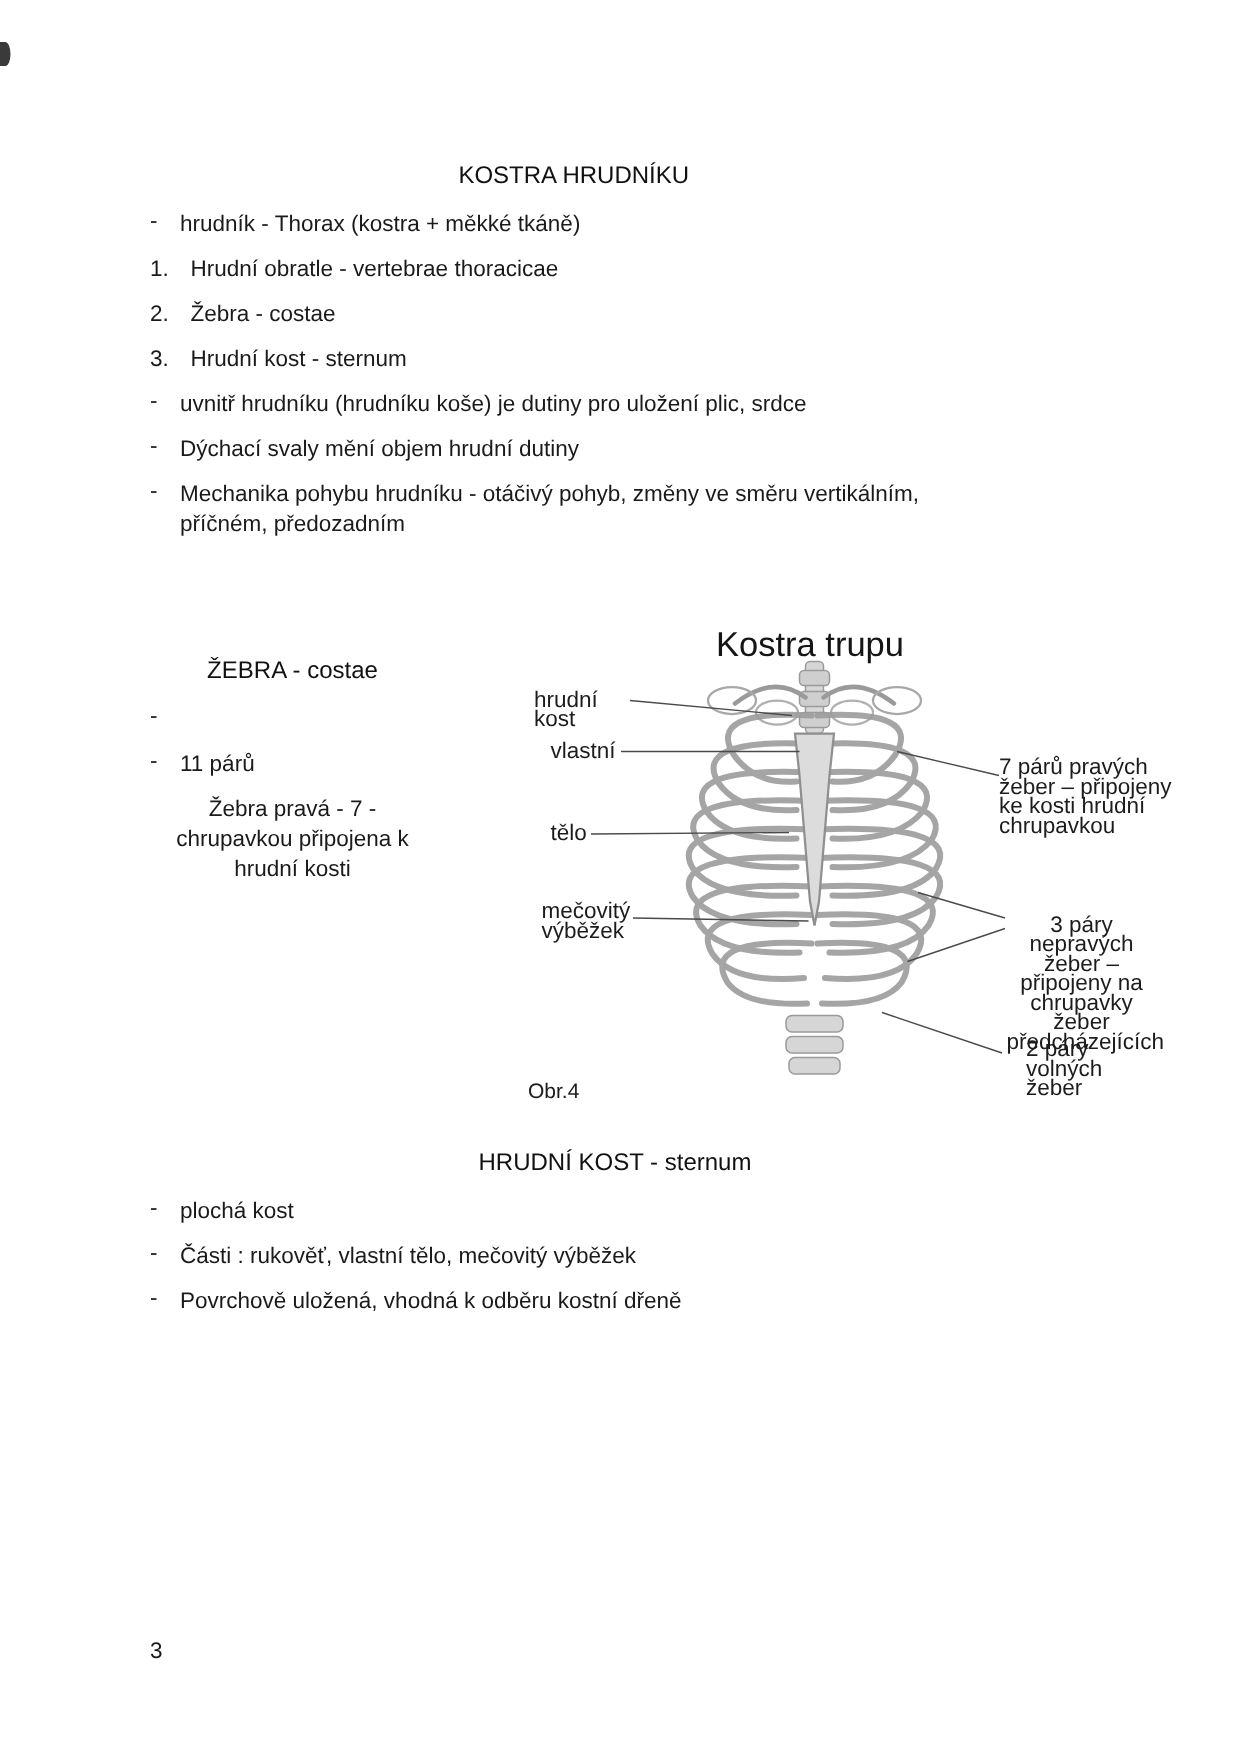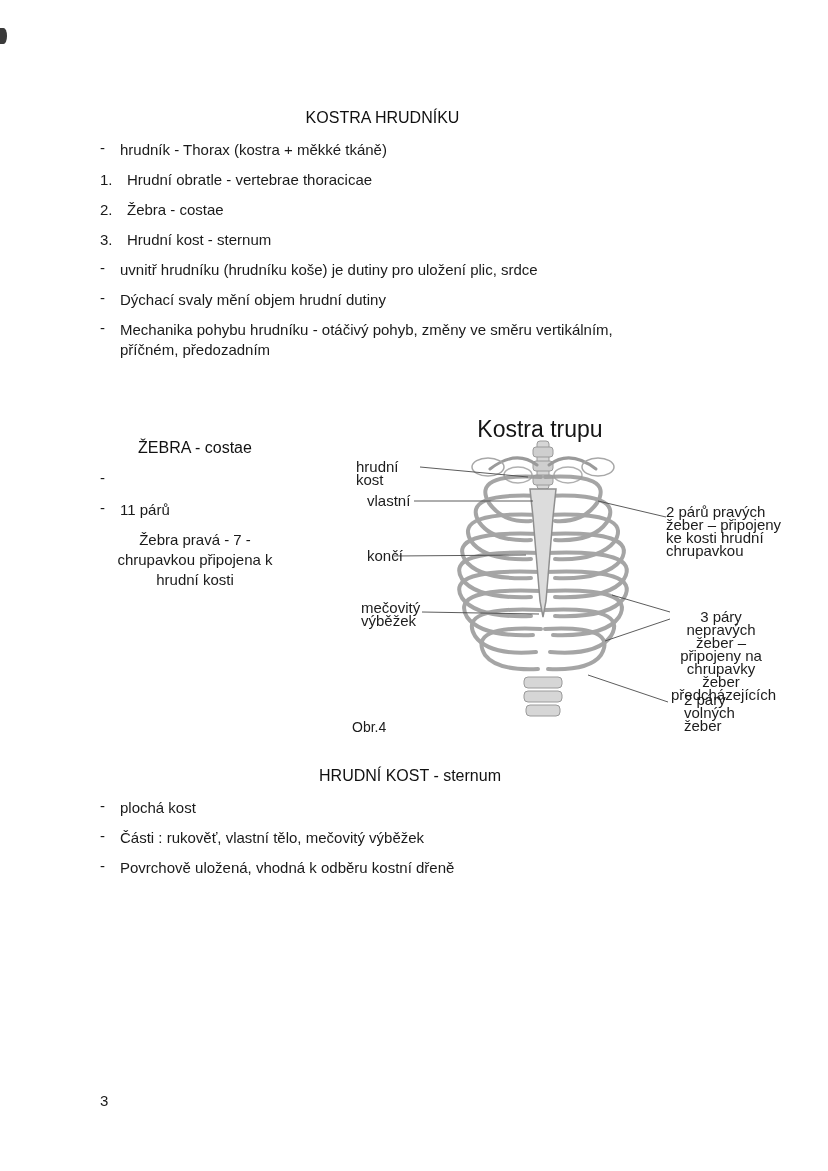--- a/index.html
+++ b/index.html
@@ -133,24 +133,24 @@
         <line x1="82" y1="207" x2="199" y2="209"></line>
         <line x1="326" y1="112" x2="258" y2="96"></line>
         <line x1="330" y1="207" x2="272" y2="190"></line>
         <line x1="330" y1="214" x2="265" y2="236"></line>
         <line x1="328" y1="297" x2="248" y2="270"></line>
       </g>
     </svg>
 
     <div class="fig-label" style="left:16px;top:55px;width:72px;">hrudní kost</div>
     <div class="fig-label" style="left:27px;top:89px;width:60px;">vlastní</div>
-    <div class="fig-label" style="left:27px;top:144px;width:50px;">končí</div>
+    <div class="fig-label" style="left:27px;top:144px;width:50px;">tělo</div>
     <div class="fig-label" style="left:21px;top:196px;width:62px;">mečovitý výběžek</div>
 
-    <div class="fig-label" style="left:326px;top:100px;width:122px;">2 párů pravých žeber – připojeny ke kosti hrudní chrupavkou</div>
+    <div class="fig-label" style="left:326px;top:100px;width:122px;">7 párů pravých žeber – připojeny ke kosti hrudní chrupavkou</div>
     <div class="fig-label" style="left:331px;top:205px;width:100px;text-align:center;">3 páry nepravých žeber – připojeny na chrupavky žeber předcházejících</div>
     <div class="fig-label" style="left:344px;top:288px;width:90px;">2 páry volných žeber</div>
 
     <figcaption class="fig-caption">Obr.4</figcaption>
   </figure>
 
   <section class="block" id="sternum">
     <p class="h">HRUDNÍ KOST - sternum</p>
     <div class="li">
       <span class="m">-</span>

